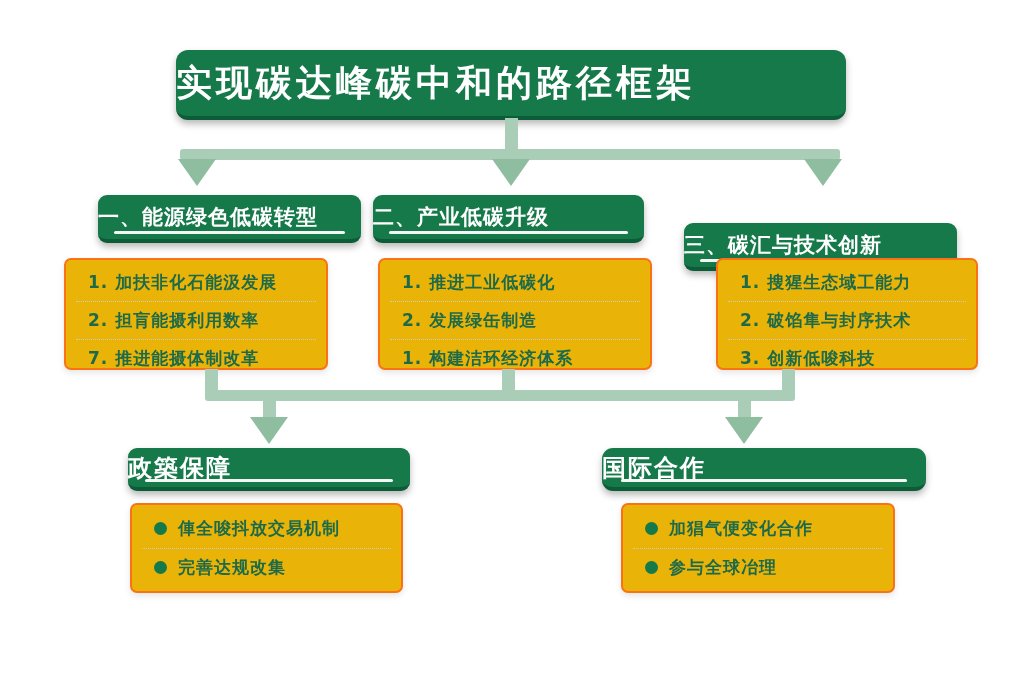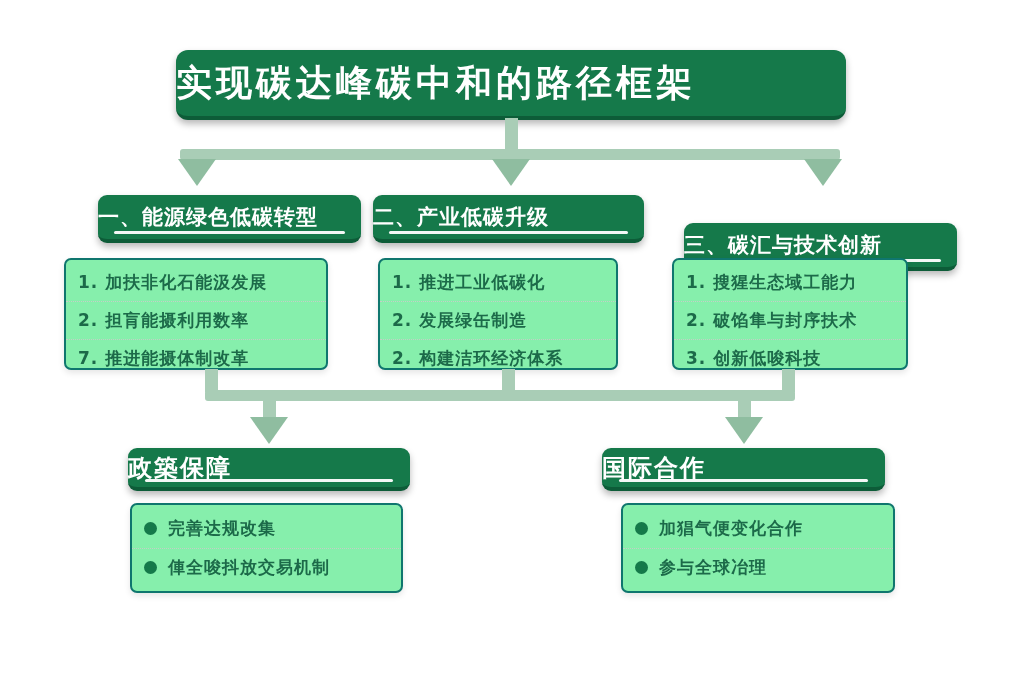--- a/index.html
+++ b/index.html
@@ -17,31 +17,31 @@
     position:absolute;bottom:5px;left:6%;width:88%;height:3px;
     background:rgba(255,255,255,.95);border-radius:2px;
   }
   #title-bar{left:176px;top:50px;width:670px;height:70px;font-size:36px;letter-spacing:4px;border-radius:12px;}
   .col-hdr{top:195px;height:48px;font-size:21px;letter-spacing:1px;}
   #col-hdr-0{left:62px;width:263px;margin-left:36px;}
   #col-hdr-1{left:373px;width:271px;font-family:Liberation Mono, monospace;}
   #col-hdr-2{left:684px;width:273px;margin-top:28px;}
   .foot-hdr{top:448px;height:43px;font-size:24px;letter-spacing:2px;}
   #foot-hdr-0{left:128px;width:282px;}
-  #foot-hdr-1{left:602px;width:283px;}
+  #foot-hdr-1{left:602px;width:324px;border-radius:11px;}
   
   .wbox{
-    position:absolute;background:#86efac;border:2px solid #0f766e;border-radius:7px;
+    position:absolute;background:#eab308;border:2px solid #f97316;border-radius:7px;
     box-shadow:0 3px 6px rgba(0,0,0,.10);box-sizing:border-box;
-    display:flex;flex-direction:column;justify-content:space-evenly;padding:4px 0;
+    display:flex;flex-direction:column;justify-content:space-evenly;padding:4px 10px;
   }
   .list-box{top:258px;height:112px;}
   #list-box-0{left:64px;width:264px;}
-  #list-box-1{left:378px;width:240px;}
-  #list-box-2{left:672px;width:236px;}
+  #list-box-1{left:378px;width:274px;}
+  #list-box-2{left:716px;width:262px;}
   .foot-box{top:503px;height:90px;}
   #foot-box-0{left:130px;width:273px;}
   #foot-box-1{left:605px;width:274px;margin-left:16px;}
   .item{
     display:flex;align-items:center;color:var(--txt,#1c6a49);font-size:17px;font-weight:600;
     padding:7px 2px 7px 12px;letter-spacing:1px;
   }
   .item + .item{border-top:1px dotted #c4cec6;}
   .bullet{
     width:13px;height:13px;border-radius:50%;background:var(--hdr,#15794a);
@@ -110,21 +110,21 @@
       </div>
   </div>
   <div id="list-box-1" class="wbox list-box">
     <div class="item">
         <span>1. 推进工业低碳化</span>
       </div>
     <div class="item">
         <span>2. 发展绿缶制造</span>
       </div>
     <div class="item">
-        <span>2. 构建洁环经济体系</span>
+        <span>1. 构建洁环经济体系</span>
       </div>
   </div>
   <div id="list-box-2" class="wbox list-box">
     <div class="item">
         <span>1. 搜猩生态域工能力</span>
       </div>
     <div class="item">
         <span>2. 破馅隼与封序扶术</span>
       </div>
     <div class="item">
@@ -146,25 +146,25 @@
     <span class="underline"></span>
   </div>
   <div id="foot-hdr-1" class="gbox foot-hdr">
     <span>国际合作</span>
     <span class="underline"></span>
   </div>
 
   <div id="foot-box-0" class="wbox foot-box">
     <div class="item">
       <span class="bullet"></span>
-      <span>完善达规改集</span>
+      <span>俥全唆抖放交易机制</span>
     </div>
     <div class="item">
       <span class="bullet"></span>
-      <span>俥全唆抖放交易机制</span>
+      <span>完善达规改集</span>
     </div>
   </div>
   <div id="foot-box-1" class="wbox foot-box">
     <div class="item">
       <span class="bullet"></span>
       <span>加猖气便变化合作</span>
     </div>
     <div class="item">
       <span class="bullet"></span>
       <span>参与全球冶理</span>

